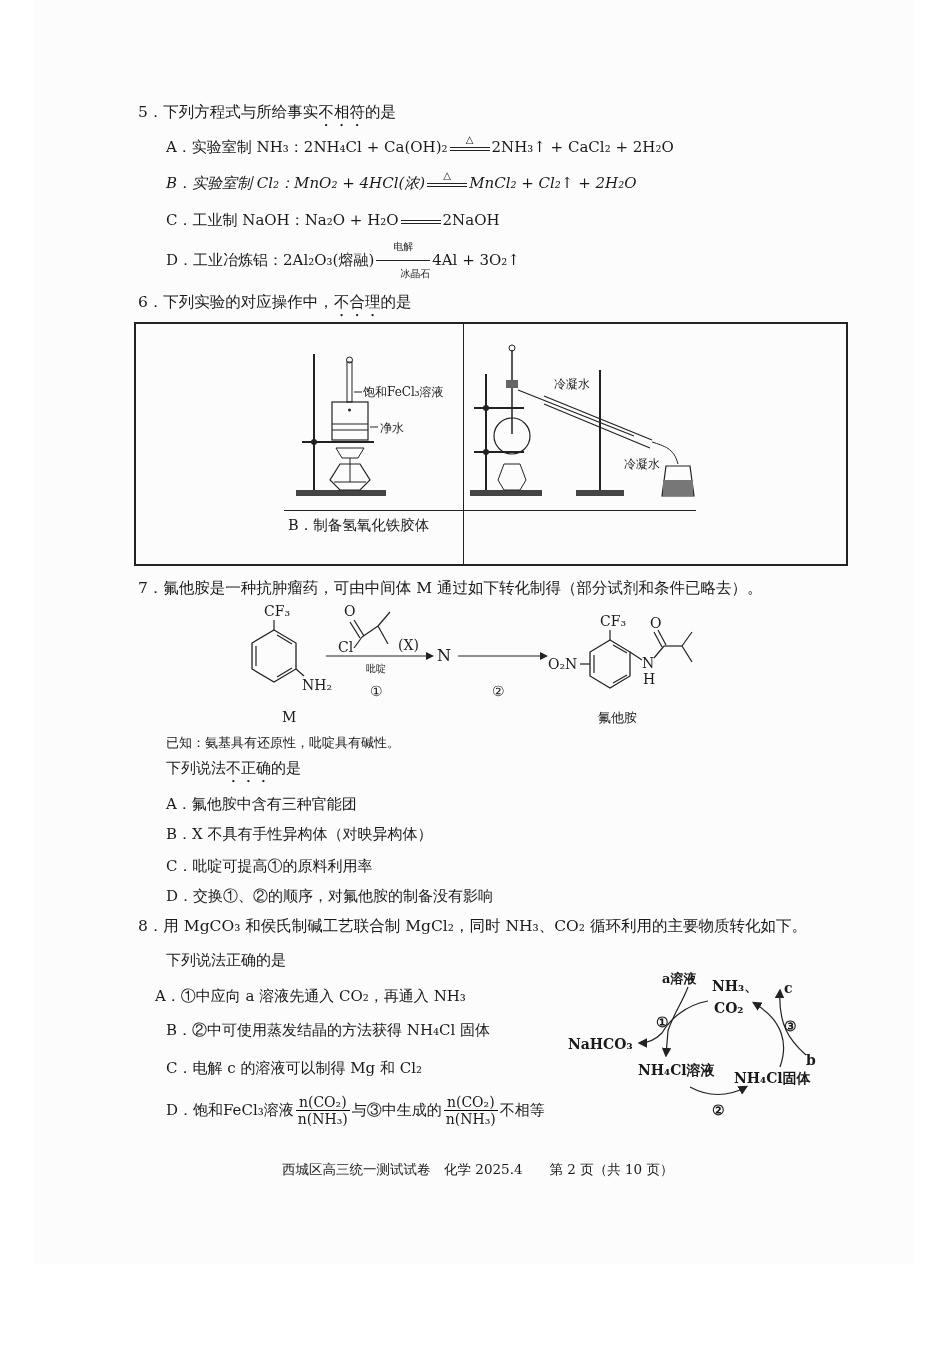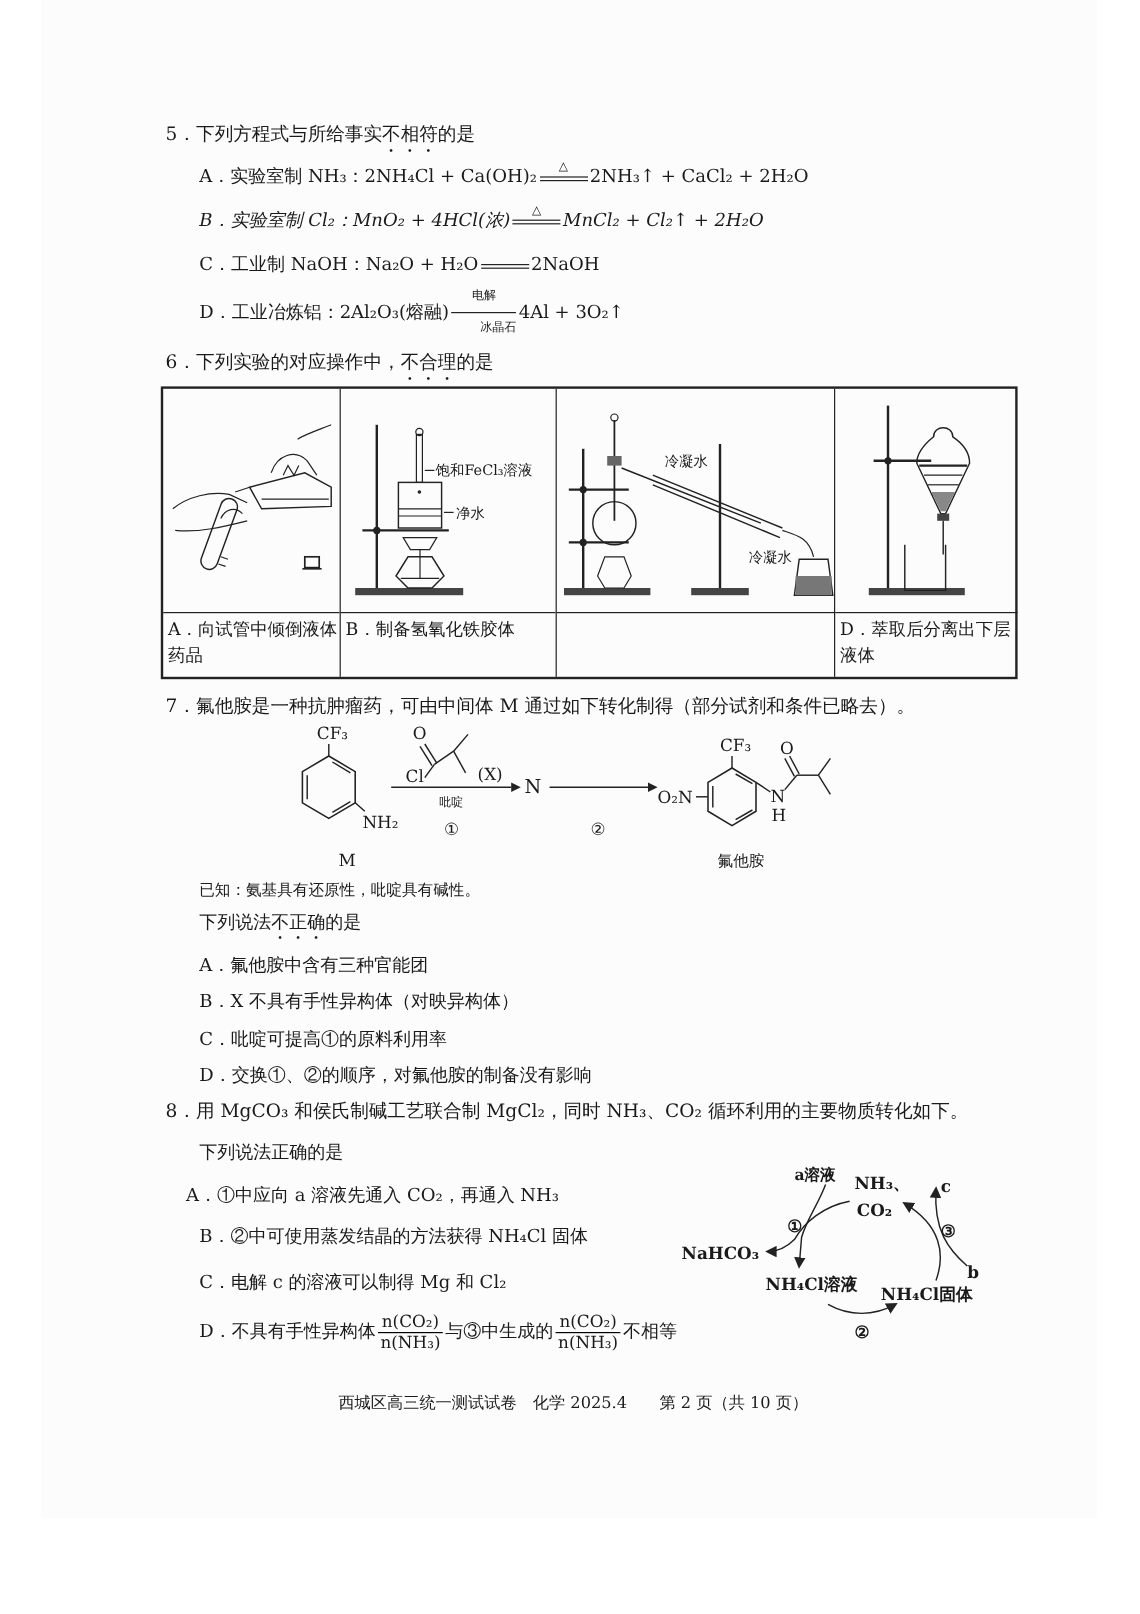--- a/index.html
+++ b/index.html
@@ -57,40 +57,20 @@
 <div class="abs opt" style="left:166px;top:250px;">
   <span>D．</span><span>工业冶炼铝：</span><span>2Al₂O₃(熔融)</span><span class="cond wide"><span class="top">电解</span><span class="eq" style="border-bottom:none;height:0"></span><span class="bot">冰晶石</span></span><span>4Al + 3O₂↑</span>
 </div>
 
 <div class="abs q" style="left:138px;top:292px;">
   <span>6．下列实验的对应操作中，</span><span class="emph">不合理</span><span>的是</span>
 </div>
 
 <div class="q6table">
 
-  <div class="q6col" style="left:0;width:148px;">
-    <div class="q6img">
-      <svg width="148" height="186">
-        <path d="M8,100 C20,90 40,85 55,88 L70,95" fill="none" stroke="#222" stroke-width="1"></path>
-        <path d="M10,118 C30,120 50,115 70,110" fill="none" stroke="#222" stroke-width="1"></path>
-        <path d="M48,108 C52,100 60,98 66,104" fill="none" stroke="#222" stroke-width="1"></path>
-        <rect x="40" y="90" width="14" height="62" rx="7" transform="rotate(20 47 120)" fill="none" stroke="#222" stroke-width="1.2"></rect>
-        <path d="M48,140 l6,2 M46,146 l6,2" stroke="#222"></path>
-        <path d="M72,82 L118,70 L140,82 L140,98 L82,100 Z" fill="none" stroke="#222" stroke-width="1.2"></path>
-        <path d="M90,70 C95,55 110,50 120,60 L128,72" fill="none" stroke="#222" stroke-width="1"></path>
-        <path d="M100,72 l4,-8 l5,8 l4,-8" fill="none" stroke="#222"></path>
-        <path d="M112,42 C118,38 130,34 140,30" fill="none" stroke="#222"></path>
-        <path d="M82,92 L138,92" stroke="#222"></path>
-        <path d="M60,86 L72,82" stroke="#222"></path>
-        <rect x="118" y="140" width="12" height="9" fill="none" stroke="#222" stroke-width="1.4"></rect>
-        <line x1="116" y1="150" x2="132" y2="150" stroke="#222" stroke-width="1.4"></line>
-      </svg>
-    </div>
-    <div class="q6cap">A．向试管中倾倒液体药品</div>
-  </div>
 
   <div class="q6col" style="left:148px;width:180px;">
     <div class="q6img">
       <svg width="180" height="186">
         <line x1="30" y1="30" x2="30" y2="168" stroke="#222" stroke-width="2"></line>
         <rect x="12" y="166" width="90" height="6" fill="#444"></rect>
         <line x1="18" y1="118" x2="90" y2="118" stroke="#222" stroke-width="2"></line>
         <circle cx="30" cy="118" r="3" fill="#222"></circle>
         <rect x="48" y="78" width="36" height="38" fill="none" stroke="#222" stroke-width="1.2"></rect>
         <line x1="48" y1="100" x2="84" y2="100" stroke="#222"></line>
@@ -131,40 +111,20 @@
         <rect x="199" y="156" width="30" height="16" fill="#777"></rect>
         <line x1="136" y1="46" x2="136" y2="168" stroke="#222" stroke-width="2"></line>
         <rect x="112" y="166" width="48" height="6" fill="#444"></rect>
         <path d="M40,140 L56,140 L62,156 L56,166 L40,166 L34,156 Z" fill="none" stroke="#222"></path>
         <text x="90" y="64" class="cntxt">冷凝水</text>
         <text x="160" y="144" class="cntxt">冷凝水</text>
       </svg>
     </div>
   </div>
 
-  <div class="q6col" style="left:560px;width:152px;">
-    <div class="q6img">
-      <svg width="152" height="186">
-        <line x1="44" y1="14" x2="44" y2="168" stroke="#222" stroke-width="2"></line>
-        <rect x="28" y="166" width="80" height="6" fill="#444"></rect>
-        <line x1="32" y1="60" x2="80" y2="60" stroke="#222" stroke-width="2"></line>
-        <circle cx="44" cy="60" r="3" fill="#222"></circle>
-        <path d="M82,40 C82,30 98,30 98,40 C110,48 112,56 112,62 L92,104 L88,104 L68,62 C68,56 72,48 82,40 Z" fill="none" stroke="#222" stroke-width="1.2"></path>
-        <line x1="70" y1="64" x2="110" y2="64" stroke="#222" stroke-width="2"></line>
-        <line x1="74" y1="72" x2="106" y2="72" stroke="#222"></line>
-        <line x1="77" y1="80" x2="103" y2="80" stroke="#222"></line>
-        <line x1="81" y1="88" x2="99" y2="88" stroke="#222"></line>
-        <path d="M80,86 L100,86 L92,102 L88,102 Z" fill="#888"></path>
-        <rect x="85" y="104" width="10" height="6" fill="#444"></rect>
-        <line x1="90" y1="110" x2="90" y2="138" stroke="#222" stroke-width="1.2"></line>
-        <path d="M58,130 L58,168 L92,168 L92,130" fill="none" stroke="#222" stroke-width="1.2"></path>
-      </svg>
-    </div>
-    <div class="q6cap">D．萃取后分离出下层液体</div>
-  </div>
 </div>
 
 <div class="abs q" style="left:138px;top:578px;">7．氟他胺是一种抗肿瘤药，可由中间体 M 通过如下转化制得（部分试剂和条件已略去）。</div>
 
 <div class="abs" style="left:230px;top:600px;width:480px;height:130px;">
   <svg width="480" height="130">
 
     <g>
       <polygon points="44,30 66,43 66,69 44,82 22,69 22,43" fill="none" stroke="#222" stroke-width="1.3"></polygon>
       <line x1="26" y1="46" x2="26" y2="66" stroke="#222" stroke-width="1.2"></line>
@@ -229,21 +189,21 @@
 <div class="abs opt" style="left:166px;top:824px;">B．X 不具有手性异构体（对映异构体）</div>
 <div class="abs opt" style="left:166px;top:856px;">C．吡啶可提高①的原料利用率</div>
 <div class="abs opt" style="left:166px;top:886px;">D．交换①、②的顺序，对氟他胺的制备没有影响</div>
 
 <div class="abs q" style="left:138px;top:916px;">8．用 MgCO₃ 和侯氏制碱工艺联合制 MgCl₂，同时 NH₃、CO₂ 循环利用的主要物质转化如下。</div>
 <div class="abs opt" style="left:166px;top:950px;">下列说法正确的是</div>
 <div class="abs opt" style="left:155px;top:986px;">A．①中应向 a 溶液先通入 CO₂，再通入 NH₃</div>
 <div class="abs opt" style="left:166px;top:1020px;">B．②中可使用蒸发结晶的方法获得 NH₄Cl 固体</div>
 <div class="abs opt" style="left:166px;top:1058px;">C．电解 c 的溶液可以制得 Mg 和 Cl₂</div>
 <div class="abs opt" style="left:166px;top:1094px;">
-  <span>D．不具有手性异构体</span><span class="frac"><span class="num">n(CO₂)</span><span class="den">n(NH₃)</span></span><span>与③中生成的</span><span class="frac"><span class="num">n(CO₂)</span><span class="den">n(NH₃)</span></span><span>不相等</span>
+  <span>D．饱和FeCl₃溶液</span><span class="frac"><span class="num">n(CO₂)</span><span class="den">n(NH₃)</span></span><span>与③中生成的</span><span class="frac"><span class="num">n(CO₂)</span><span class="den">n(NH₃)</span></span><span>不相等</span>
 </div>
 
 <div class="abs" style="left:558px;top:955px;width:280px;height:170px;font-weight:bold;">
   <svg width="280" height="170">
     <defs>
       <marker id="ah" markerWidth="8" markerHeight="8" refX="6" refY="4" orient="auto">
         <path d="M0,0 L8,4 L0,8 Z" fill="#222"></path>
       </marker>
     </defs>
     <text x="104" y="28" class="cntxt" style="font-size:13px">a溶液</text>

